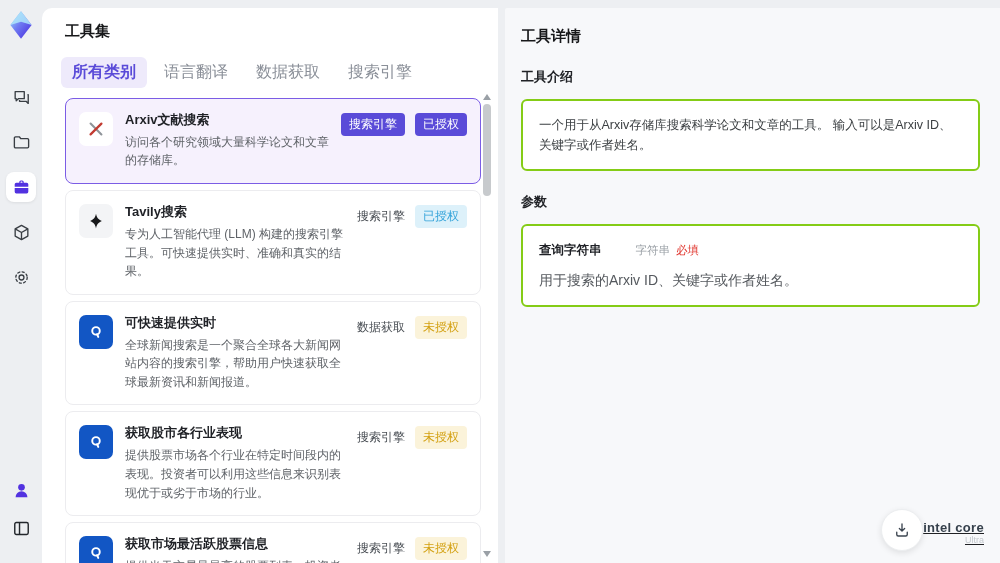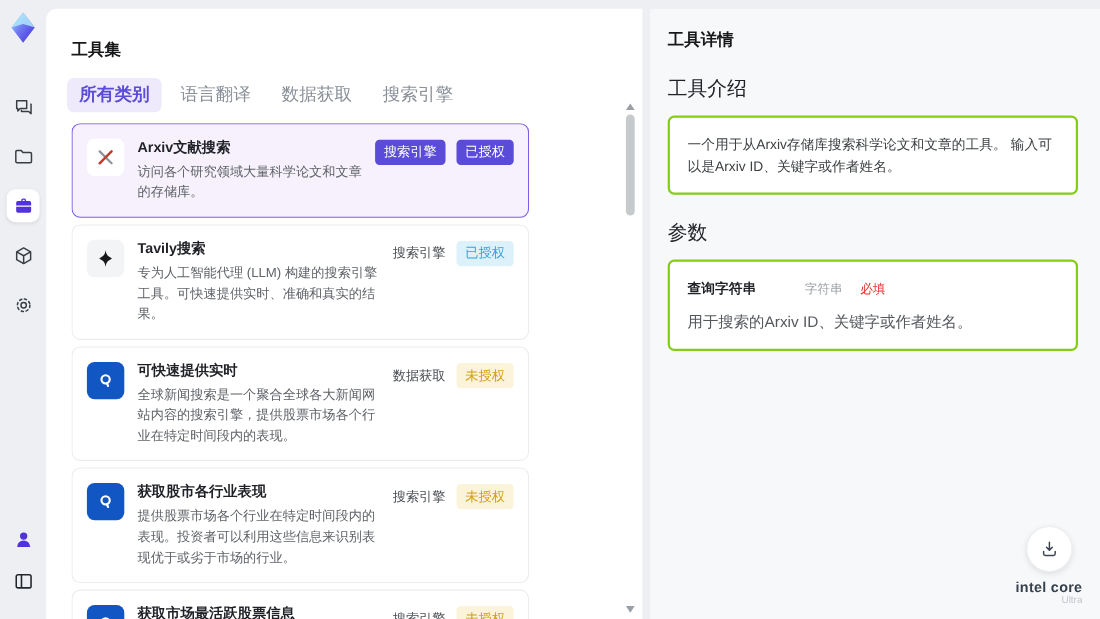--- a/index.html
+++ b/index.html
@@ -19,22 +19,22 @@
     width:30px; height:30px; border-radius:8px; display:flex; align-items:center;
     justify-content:center; margin-bottom:15px; cursor:pointer;
   }
   .nav-icon svg { width:19px; height:19px; }
   .nav-icon.active { background:#ffffff; box-shadow:0 1px 3px rgba(0,0,0,.08); }
   .nav-bottom { margin-top:auto; display:flex; flex-direction:column; align-items:center; }
   .nav-bottom .nav-icon { margin-bottom:8px; }
   
   .panels { flex:1; display:flex; padding-top:8px; gap:7px; min-width:0; }
   .main-panel {
-    width:542px; flex:none; background:#ffffff; border-top-left-radius:10px;
-    padding:28px 0 0 23px; position:relative; overflow:hidden;
+    width:456px; flex:none; background:#ffffff; border-top-left-radius:10px;
+    padding:14px 0 0 23px; position:relative; overflow:hidden;
   }
   .panel-title { font-size:15px; font-weight:bold; color:#17181a; }
   
   .tabs { display:flex; gap:6px; margin-top:16px; margin-left:-4px; }
   .tab {
     border:none; background:transparent; font-family:inherit; font-size:16px;
     color:#8a8f98; padding:5px 11px; border-radius:6px; cursor:pointer; white-space:nowrap;
   }
   .tab.active { color:#5a4bd8; background:#eeeafb; font-weight:bold; }
   
@@ -64,32 +64,32 @@
   .cat-plain { font-size:12px; color:#4a4f55; white-space:nowrap; }
   
   .scrollbar { position:absolute; top:86px; right:6px; bottom:6px; width:10px; }
   .sb-arrow { width:0; height:0; border-left:4px solid transparent; border-right:4px solid transparent; margin:0 auto; cursor:pointer; }
   .sb-arrow.up { border-bottom:6px solid #9aa0a6; }
   .sb-arrow.down { border-top:6px solid #9aa0a6; position:absolute; bottom:0; left:1px; }
   .sb-thumb { width:8px; border-radius:4px; background:#c7cacd; height:92px; margin:4px auto 0; cursor:grab; }
   
   .detail-panel { flex:1; background:#f7f8fa; border-top-left-radius:2px; padding:19px 20px 0 16px; position:relative; }
   .detail-title { font-size:15px; font-weight:bold; color:#17181a; }
-  .section-heading { font-size:18px; font-weight:normal; color:#202226; margin-top:22px; }
+  .section-heading { font-size:13px; font-weight:bold; color:#202226; margin-top:22px; }
   .detail-box {
     background:#ffffff; border:2px solid #84cc16; border-radius:6px;
     padding:14px 16px; margin-top:13px; font-size:12.5px; color:#3c4043; line-height:1.6;
   }
-  .param-head { display:flex; align-items:flex-end; gap:16px; }
+  .param-head { display:flex; align-items:center; gap:6px; }
   .param-name { font-size:12.5px; font-weight:bold; color:#1f2126; }
   .param-type { font-size:11.5px; color:#9aa0a6;margin-left:28px; }
   .param-required { font-size:11.5px; color:#e0342c; }
   .param-desc { font-size:14px; color:#55595e; margin-top:9px; }
   
-  .corner { position:absolute; right:16px; bottom:12px; display:flex; flex-direction:column; align-items:center; }
+  .corner { position:absolute; right:16px; bottom:12px; display:flex; flex-direction:row; align-items:center;text-decoration:underline; }
   .download-btn {
     width:42px; height:42px; border-radius:50%; background:#ffffff; border:1px solid #eceef0;
     box-shadow:0 2px 6px rgba(0,0,0,.10); display:flex; align-items:center; justify-content:center; cursor:pointer;
   }
   .download-btn svg { width:18px; height:18px; }
   .brand { margin-top:7px; text-align:center; line-height:1.1; }
   .brand-main { font-size:13px; font-weight:bold; color:#36414c; letter-spacing:.3px; }
   .brand-sub { font-size:9px; color:#c3c8cd; display:block; text-align:right; }
 </style>
 </head>
@@ -201,21 +201,21 @@
 
   <div class="tool-card">
     <div class="tool-icon news-icon">
             <svg viewBox="0 0 24 24" fill="none" stroke="#ffffff" stroke-width="2.6" stroke-linecap="round">
               <circle cx="12" cy="10.5" r="5"></circle>
               <path d="M13.5 15 L15 18.5"></path>
             </svg>
           </div>
     <div class="tool-body">
       <div class="tool-name">可快速提供实时</div>
-      <div class="tool-desc">全球新闻搜索是一个聚合全球各大新闻网站内容的搜索引擎，提供股票市场各个行业在特定时间段内的表现。</div>
+      <div class="tool-desc">全球新闻搜索是一个聚合全球各大新闻网站内容的搜索引擎，帮助用户快速获取全球最新资讯和新闻报道。</div>
     </div>
     <div class="tool-tags">
       <span class="tool-category cat-plain">数据获取</span>
       <span class="tool-auth pill pill-yellow">未授权</span>
     </div>
   </div>
 
   <div class="tool-card">
     <div class="tool-icon news-icon">
             <svg viewBox="0 0 24 24" fill="none" stroke="#ffffff" stroke-width="2.6" stroke-linecap="round">

